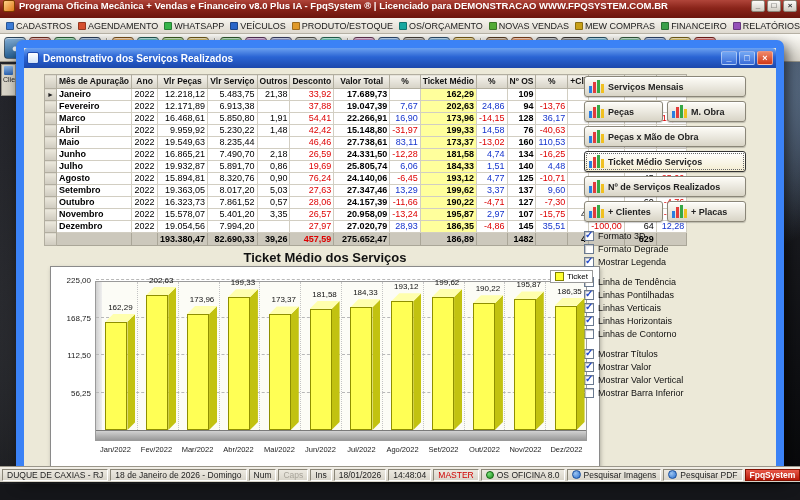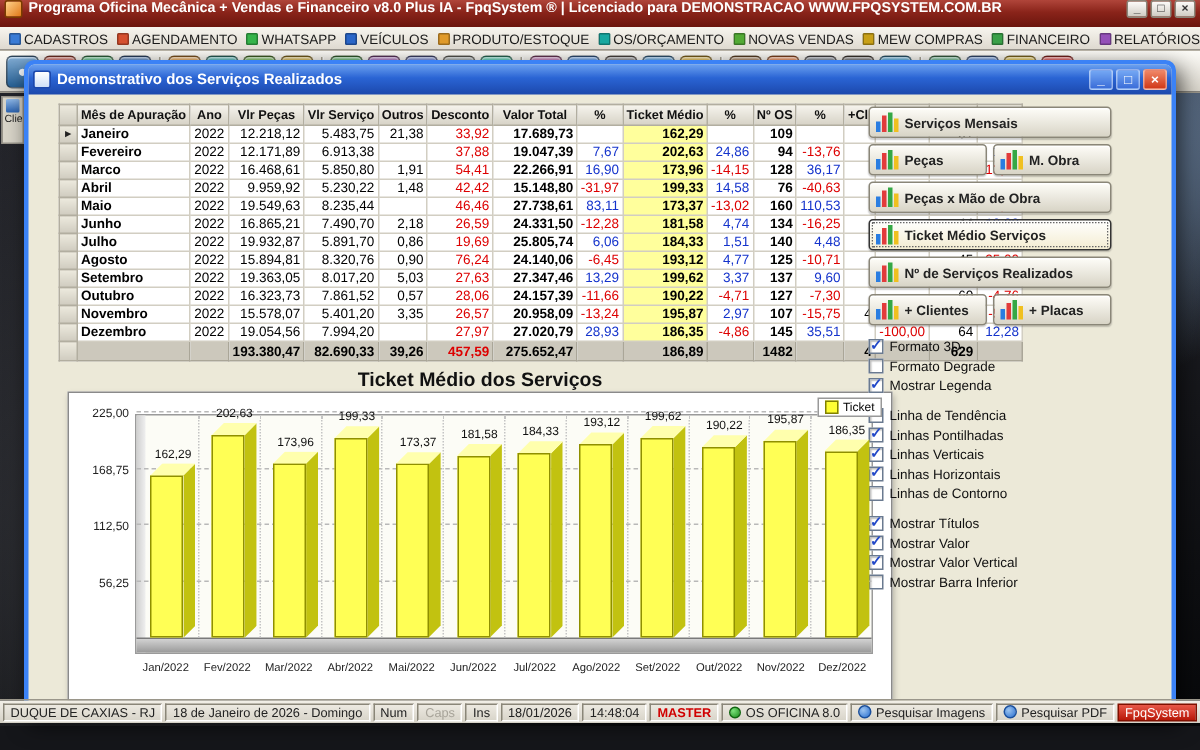--- a/index.html
+++ b/index.html
@@ -18,21 +18,21 @@
 .wb{width:14px;height:12px;background:linear-gradient(#fdfcfa,#cfcbc2);border:1px solid #8a8578;color:#333;font-size:8px;line-height:10px;text-align:center;border-radius:2px}
 .menubar{position:absolute;top:18px;left:0;width:100%;height:16px;background:linear-gradient(#f7f5ef,#ded9cf);border-bottom:1px solid #b5b0a4;display:flex;align-items:center;padding:0 3px;z-index:49;white-space:nowrap;overflow:hidden}
 .mi{display:flex;align-items:center;gap:2px;padding:0 3px;font-size:9px;color:#1a1a1a}
 .mi i{width:8px;height:8px;border-radius:1px;display:inline-block;border:1px solid rgba(0,0,0,.3)}
 .toolbar{position:absolute;top:34px;left:0;width:100%;height:28px;background:linear-gradient(#fcfbf7,#d8d4ca);border-bottom:1px solid #9a968a;display:flex;align-items:center;gap:3px;padding:0 4px;z-index:10;overflow:hidden}
 .tbi{width:22px;height:22px;border-radius:4px;border:1px solid rgba(50,40,30,.5);display:flex;align-items:center;justify-content:center;color:rgba(255,255,255,.92);font-size:11px;box-shadow:inset 0 1px 0 rgba(255,255,255,.5);flex:0 0 auto}
 .tbsep{width:1px;height:20px;background:#a8a496;margin:0 2px;box-shadow:1px 0 0 #fff;flex:0 0 auto}
 .frag{position:absolute;left:1px;top:64px;width:15px;height:32px;background:#d8d4c8;border:1px solid #98948a;z-index:5;font-size:7px;overflow:hidden;color:#222;padding:1px;text-align:center}
 .frag-ico{display:block;width:9px;height:9px;background:linear-gradient(#8fb8e8,#2a62b0);border-radius:1px;margin:0 auto 1px}
 
-.win{position:absolute;left:16px;top:40px;width:768px;height:438px;background:#ece9d8;border:3px solid #3b82f6;border-radius:7px 7px 4px 4px;box-shadow:3px 5px 14px rgba(0,0,0,.65);z-index:20}
+.win{position:absolute;left:16px;top:40px;width:768px;height:438px;background:#ece9d8;border:8px solid #3b82f6;border-radius:7px 7px 4px 4px;box-shadow:3px 5px 14px rgba(0,0,0,.65);z-index:20}
 .win-tb{height:20px;display:flex;align-items:center;gap:4px;padding:0 3px;border-radius:4px 4px 0 0;background:linear-gradient(#6ba1f0,#2a64d4 45%,#1c48ac);color:#fff;font-size:10px;font-weight:bold}
 .win-ico{width:12px;height:12px;border-radius:2px;background:linear-gradient(#ffffff,#cfe0f8);border:1px solid #1c48ac;flex:0 0 auto}
 .win-title{flex:1;white-space:nowrap;overflow:hidden}
 .wb2{width:16px;height:14px;border-radius:2px;border:1px solid rgba(255,255,255,.45);background:linear-gradient(#74a8f4,#3a6cd8);color:#fff;font-size:9px;line-height:12px;text-align:center;font-weight:bold}
 .wb2.close{background:linear-gradient(#f08868,#d03818)}
 .win-body{position:relative;width:100%;height:calc(100% - 20px);overflow:hidden}
 
 .gridwrap{position:absolute;left:20px;top:6px}
 .gridwrap table{border-collapse:collapse;table-layout:fixed;font-size:9px;background:#fff;border:1px solid #7a766a}
 .gridwrap th,.gridwrap td{border:1px solid #d2cec2;padding:0 2px;height:12px;line-height:11px;white-space:nowrap;overflow:hidden}
@@ -74,22 +74,22 @@
 .micon i:nth-child(3){height:13px;background:#35a845}
 .micon i:nth-child(4){height:9px;background:#f0c020}
 .cgroup{margin-top:7px}
 .cb{display:flex;align-items:center;gap:4px;height:13px;font-size:9px;color:#101010}
 .box{width:10px;height:10px;background:#fff;border:1px solid #6a7a90;box-shadow:inset 1px 1px 1px rgba(0,0,0,.25);position:relative;flex:0 0 auto}
 .box.on::after{content:"\2713";position:absolute;left:0;top:-3px;font-size:10px;font-weight:bold;color:#2248c8}
 
 .statusbar{position:absolute;left:0;bottom:18px;width:100%;height:16px;background:linear-gradient(#f2efe7,#d5d1c6);border-top:1px solid #9a968a;display:flex;align-items:center;gap:2px;padding:0 2px;font-size:8.5px;white-space:nowrap;overflow:hidden;z-index:60}
 .seg{height:12px;padding:0 4px;border:1px solid;border-color:#8a8678 #fff #fff #8a8678;color:#222;display:flex;align-items:center;gap:3px;overflow:hidden;flex:0 0 auto}
 .seg.dim{color:#a8a49a}
-.seg.master{color:#d00000;font-weight:bold}
-.seg.brand{background:linear-gradient(#e85848,#b81808);color:#fff;font-weight:normal;border-color:#801000;margin-left:auto}
+.seg.master{color:#d00000;font-weight:normal}
+.seg.brand{background:linear-gradient(#e85848,#b81808);color:#fff;font-weight:bold;border-color:#801000;margin-left:auto}
 .dot{width:8px;height:8px;border-radius:50%;background:radial-gradient(circle at 30% 30%,#7ce27c,#1d8f1d);border:1px solid #116611;flex:0 0 auto}
 .mag{width:9px;height:9px;border-radius:50%;background:radial-gradient(circle at 35% 35%,#9cc4f0,#2a6fd0);border:1px solid #1a4f9c;flex:0 0 auto}
 </style>
 </head>
 <body>
 
 <div class="stage">
   <div class="bg"></div>
 
   <div class="titlebar">

